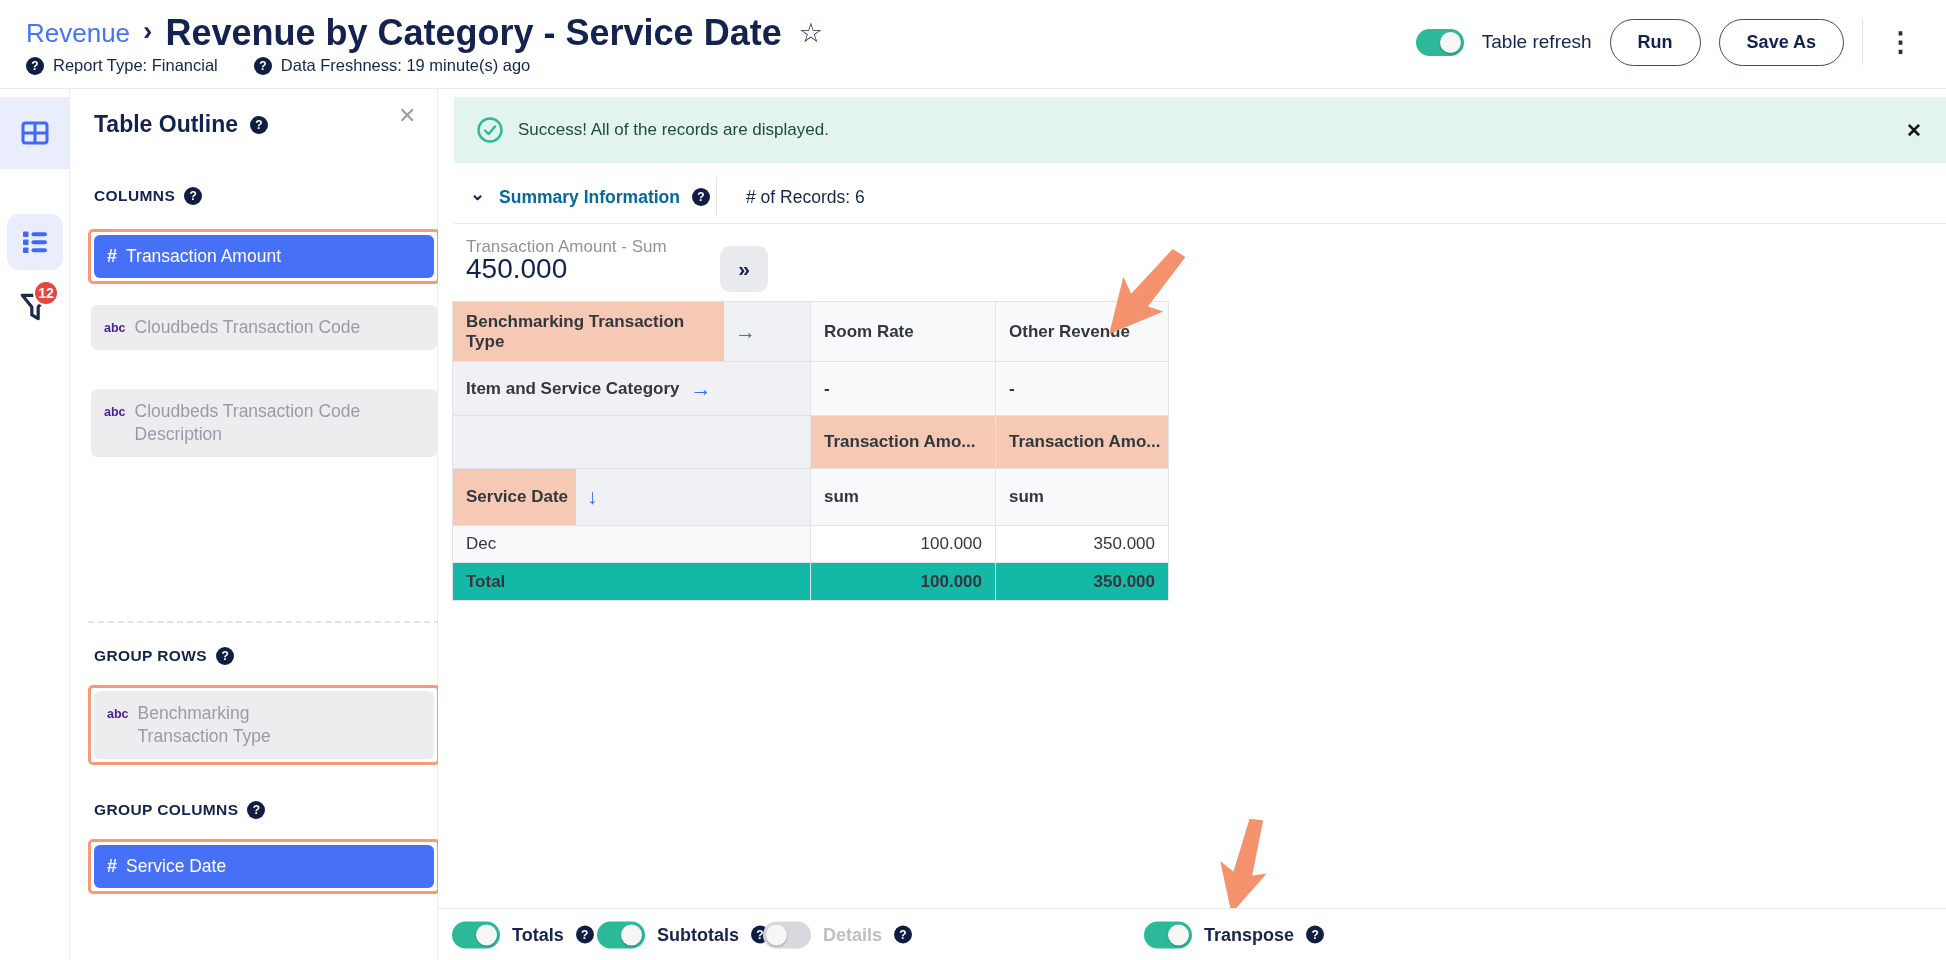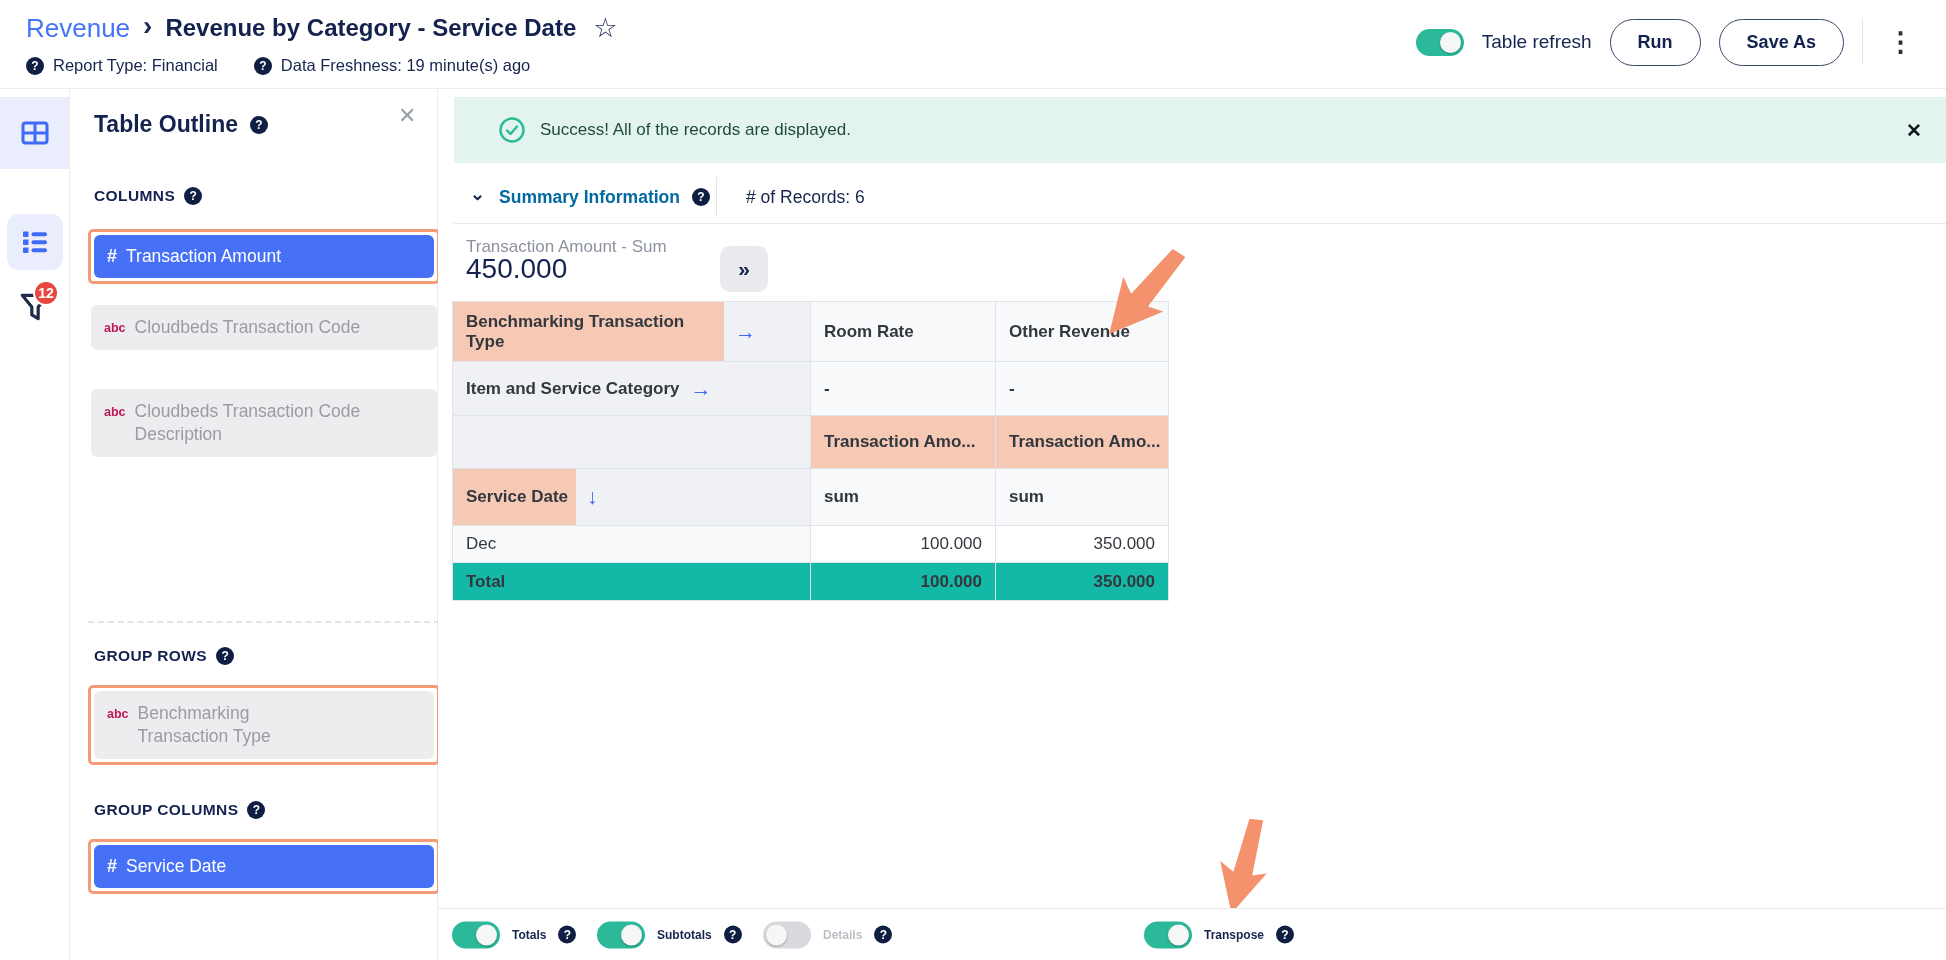--- a/index.html
+++ b/index.html
@@ -5,21 +5,21 @@
   * { margin:0; padding:0; box-sizing:border-box; }
   html,body { width:1946px; height:960px; overflow:hidden; background:#fff;
     font-family:"Liberation Sans", sans-serif; color:#13224e; }
 
   
   .header { position:absolute; left:0; top:0; width:1946px; height:89px; background:#fff;
     border-bottom:1px solid #ebecee; z-index:5; }
   .brand-row { position:absolute; left:26px; top:12px; display:flex; align-items:center; gap:13px; }
   .crumb-link { font-size:26px; font-weight:500; color:#4574f7; cursor:pointer; }
   .crumb-sep { font-size:28px; font-weight:600; color:#1b2a52; margin-top:-4px; }
-  .page-title { font-size:24px; font-weight:600; color:#13224e; }
+  .page-title { font-size:36px; font-weight:600; color:#13224e; }
   .star { font-size:27px; color:#1b2a52; margin-left:4px; cursor:pointer; }
   .meta-row { position:absolute; left:26px; top:56px; display:flex; align-items:center; gap:36px; }
   .meta-item { display:flex; align-items:center; gap:9px; font-size:16.5px; font-weight:500; color:#15254d; }
   .q { display:inline-flex; align-items:center; justify-content:center; width:18px; height:18px;
     border-radius:50%; background:#0f1e42; color:#fff; font-size:12px; font-weight:700; flex:none; cursor:pointer; }
   .header-right { position:absolute; right:26px; top:16px; height:52px; display:flex; align-items:center; gap:18px; }
   .tgl { width:48px; height:27px; border-radius:14px; position:relative; flex:none; cursor:pointer; }
   .tgl.on { background:#2bb99a; }
   .tgl.off { background:#d7d9dd; }
   .tgl .knob { position:absolute; top:3px; width:21px; height:21px; border-radius:50%; background:#f6f6f6;
@@ -48,27 +48,27 @@
   .panel-close { position:absolute; left:328px; top:14px; font-size:22px; color:#9aa0a8; cursor:pointer; }
   .panel-title-row { position:absolute; left:24px; top:22px; display:flex; align-items:center; gap:12px; }
   .panel-title { font-size:23px; font-weight:600; color:#13224e; }
   .sec-label-row { position:absolute; display:flex; align-items:center; gap:9px; }
   .sec-label { font-size:15.5px; font-weight:700; color:#13224e; letter-spacing:.4px; }
   .orange-box { position:absolute; border:3px solid #f59b77; border-radius:5px; padding:3px; width:352px; background:#fff; }
   .pill { display:flex; align-items:flex-start; gap:9px; border-radius:6px; padding:11px 13px; cursor:grab; }
   .pill.blue { background:#4671f6; color:#fff; font-size:17.5px; font-weight:500; align-items:center; }
   .pill.gray { background:#ededef; color:#9b9ba3; font-size:17.5px; font-weight:500; line-height:1.3; }
   .pill .hash { font-weight:700; font-size:18px; }
-  .pill .abc { font-size:12.5px; font-weight:700; color:#be185d; margin-top:4px; flex:none; }
+  .pill .abc { font-size:12.5px; font-weight:700; color:#4c1d95; margin-top:4px; flex:none; }
   .dashed-div { position:absolute; left:18px; top:532px; width:352px; border-top:2px dashed #e4e4e8; }
 
   
   .main { position:absolute; left:438px; top:89px; right:0; bottom:0; background:#fff; }
   .banner { position:absolute; left:16px; top:8px; right:0; height:66px; background:#e3f4ef;
-    display:flex; align-items:center; padding-left:44px; gap:14px; }
+    display:flex; align-items:center; padding-left:22px; gap:14px; }
   .banner-text { font-size:17px; font-weight:500; color:#1e4a41; }
   .banner-close { position:absolute; right:24px; top:50%; transform:translateY(-50%); font-size:19px;
     font-weight:700; color:#101820; cursor:pointer; }
   .summary-row { position:absolute; left:16px; top:82px; right:0; height:52px; display:flex; align-items:center; }
   .chev-down { font-size:18px; font-weight:700; color:#13224e; margin:0 14px 6px 16px; cursor:pointer; }
   .summary-title { font-size:17.5px; font-weight:700; color:#0369a1; margin-right:12px; }
   .v-div { width:1px; height:40px; background:#e4e5e9; position:absolute; left:262px; top:6px; }
   .records { position:absolute; left:292px; font-size:17.5px; font-weight:500; color:#15254d; }
   .summary-underline { position:absolute; left:16px; top:134px; right:0; border-top:1px solid #e6e8eb; }
   .metric-label { position:absolute; left:28px; top:148px; font-size:17px; color:#8d94a0; }
@@ -89,21 +89,21 @@
   .bg-total { background:#14b8a6; }
   .cell .hl { height:100%; display:flex; align-items:center; background:#f5c9b4; padding-left:13px; flex:none; }
   .bold { font-weight:700; }
   .pl { padding-left:13px; }
   .num { justify-content:flex-end; padding-right:13px; }
   .arrow-blue { color:#3f6af5; font-size:21px; font-weight:700; margin-left:11px; cursor:pointer; }
 
   
   .bottom-bar { position:absolute; left:0; right:0; bottom:0; height:52px; background:#fff; border-top:1px solid #e8e9ed; }
   .toggle-group { position:absolute; top:50%; transform:translateY(-50%); display:flex; align-items:center; gap:12px; }
-  .toggle-label { font-size:12px; font-weight:600; color:#15254d; }
+  .toggle-label { font-size:18px; font-weight:600; color:#15254d; }
   .toggle-label.disabled { color:#bcc0c6; }
 
   
   .coral-arrow { position:absolute; pointer-events:none; }
 </style>
 </head>
 <body>
 
 <div class="header">
   <div class="brand-row">

